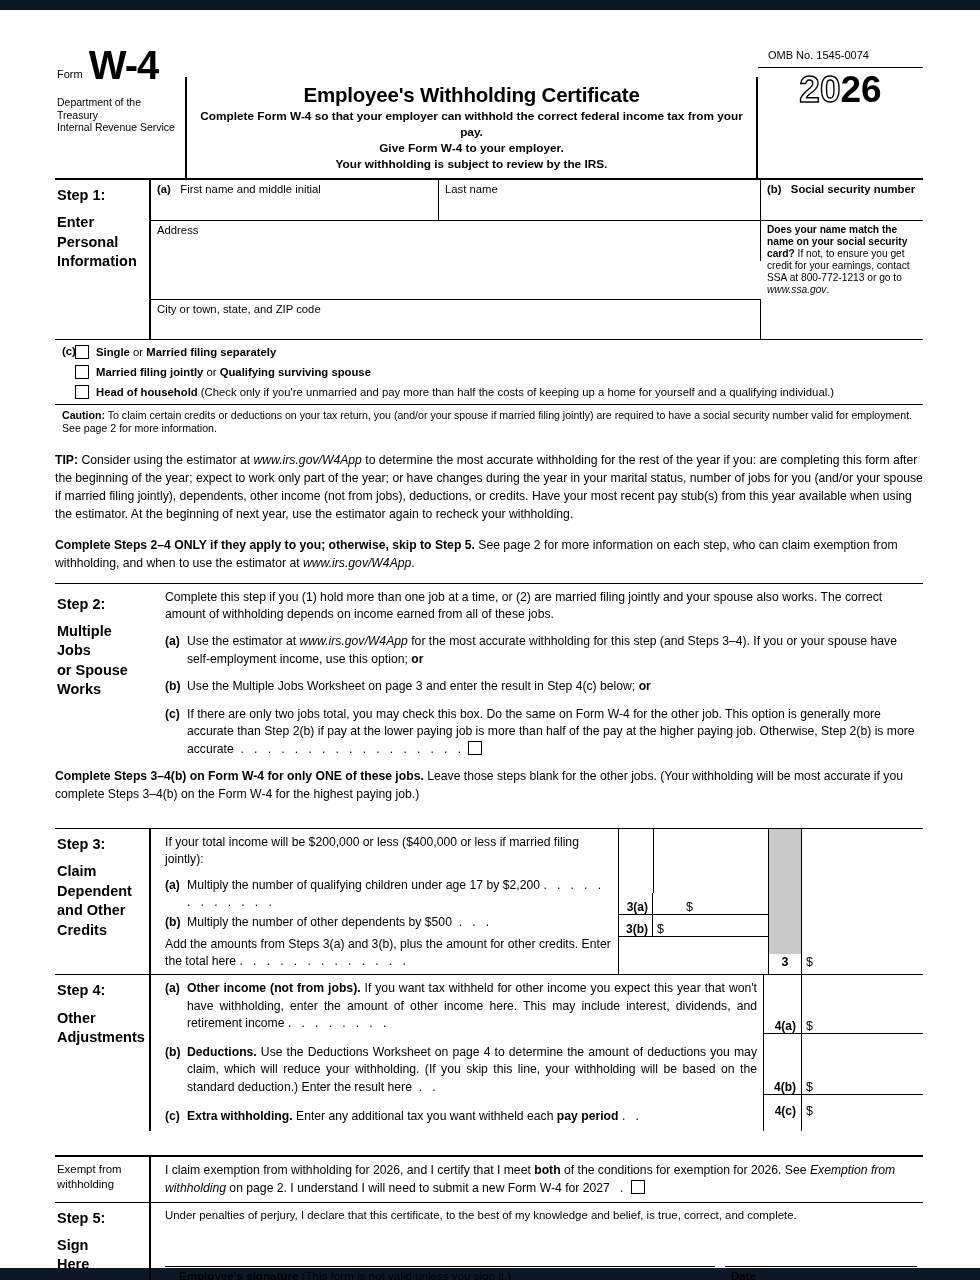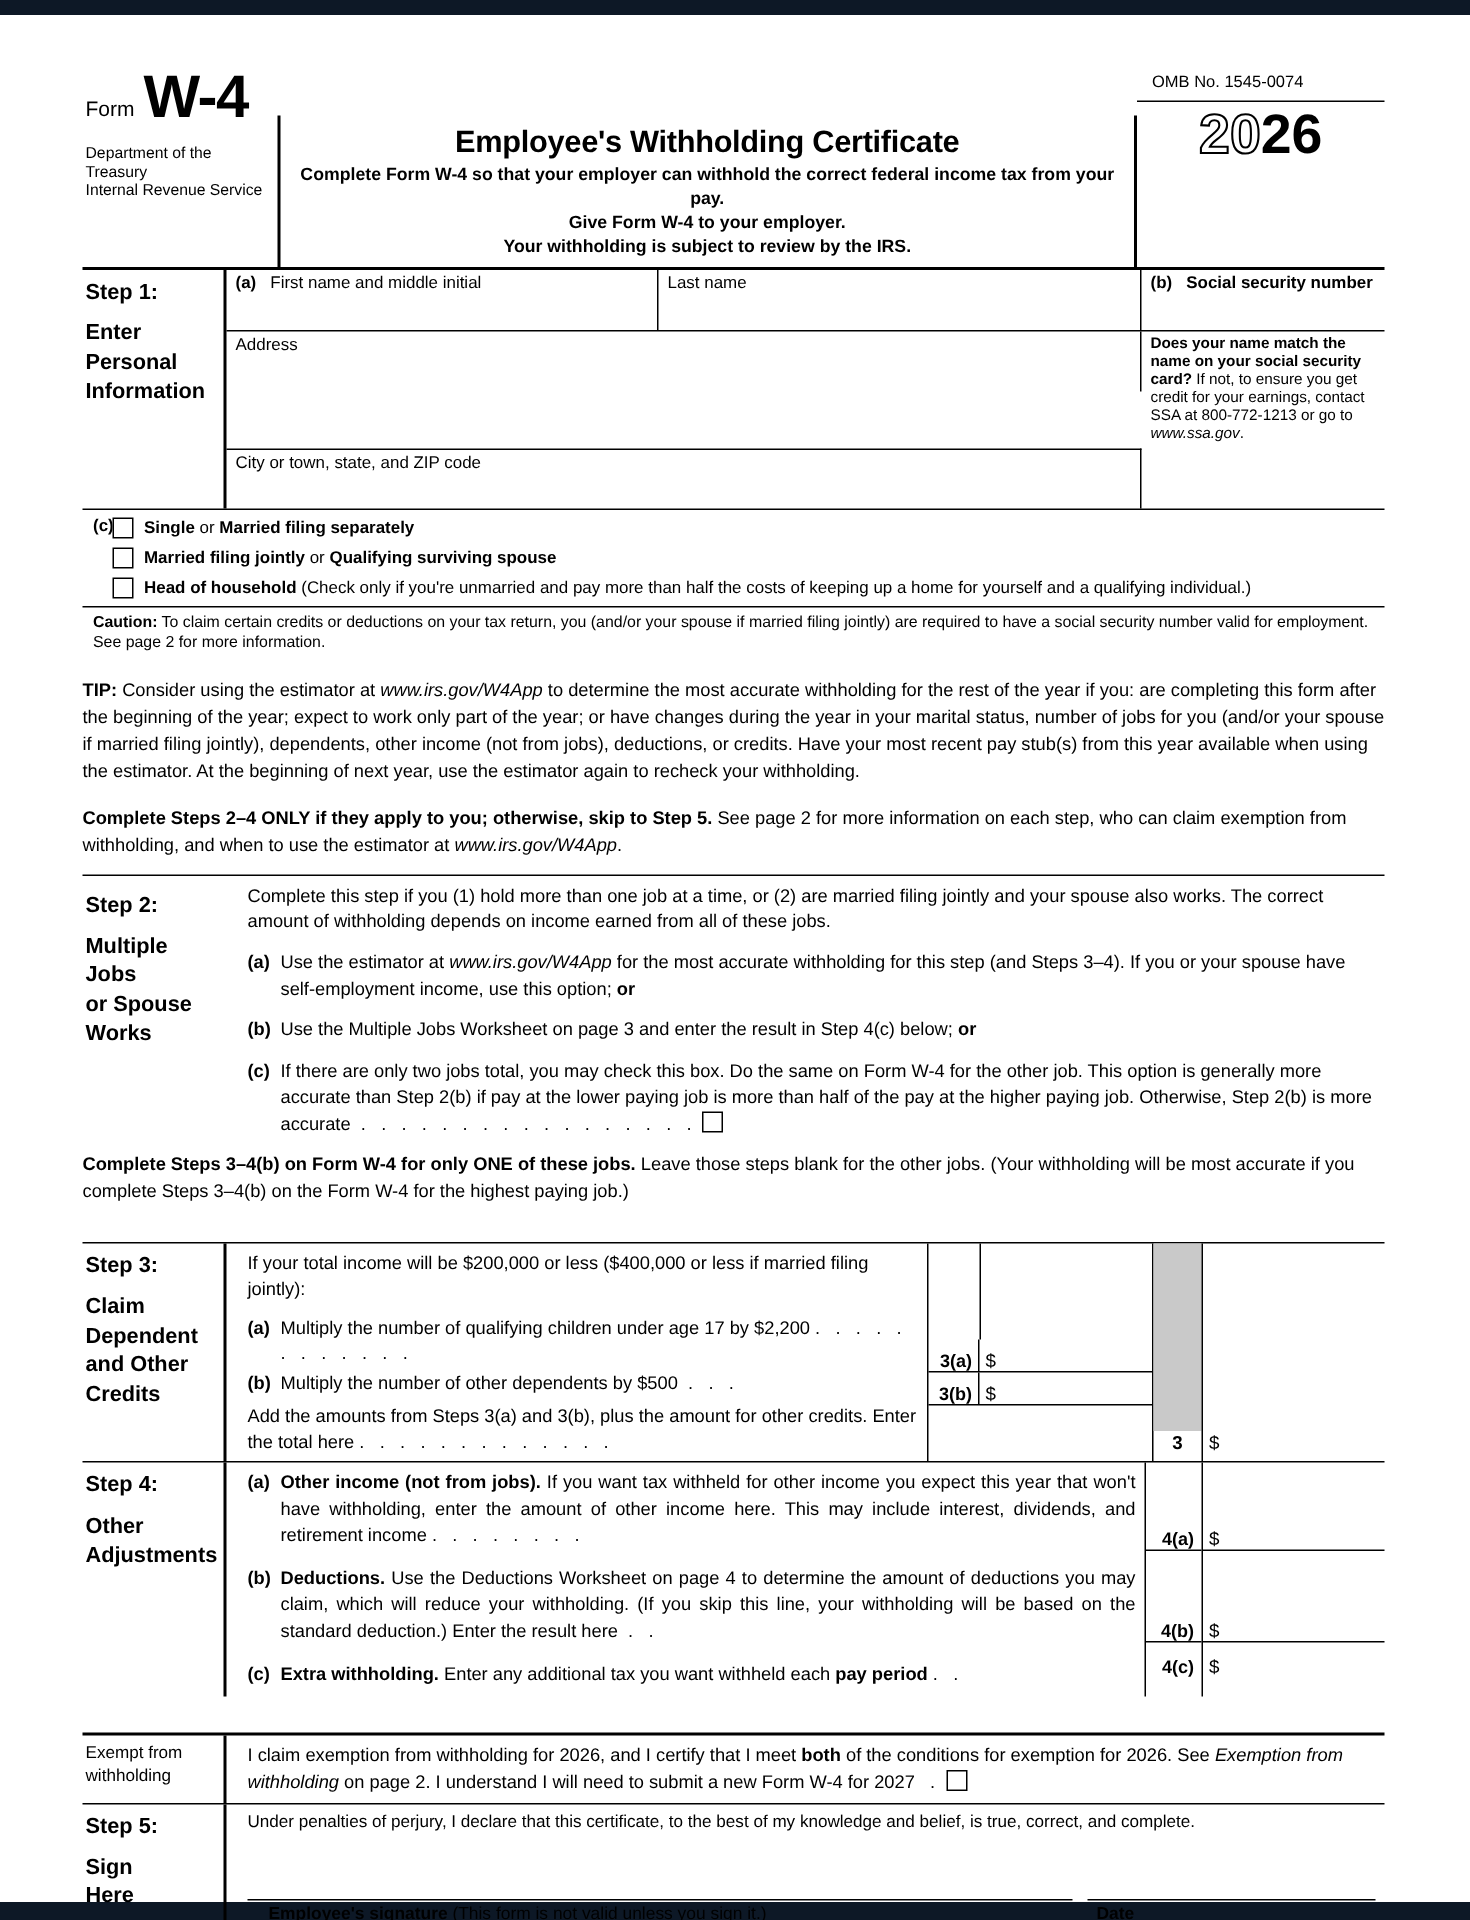--- a/index.html
+++ b/index.html
@@ -18,21 +18,21 @@
 
   .page{position:absolute;left:0;top:10px;width:980px;height:1258px;background:#fff;}
   .sheet{position:absolute;left:55px;top:32px;width:868px;}
   .b{font-weight:bold;}
   .i{font-style:italic;}
 
   
   .hdr{display:flex;border-bottom:2px solid #000;}
   .hdr-left{width:130px;padding:4px 6px 2px 2px;box-sizing:border-box;position:relative;}
   .hdr-left .formline{display:flex;align-items:flex-end;gap:6px;}
-  .hdr-left .formword{font-size:14px;padding-bottom:4px;}
+  .hdr-left .formword{font-size:11px;padding-bottom:4px;}
   .hdr-left .w4{font-size:40px;font-weight:bold;letter-spacing:-1px;line-height:0.95;}
   .hdr-left .dept{font-size:10.5px;line-height:1.2;margin-top:12px;}
   .hdr-mid{flex:1;border-left:2px solid #000;border-right:2px solid #000;text-align:center;padding:6px 8px 5px;box-sizing:border-box;margin-top:35px;}
   .hdr-mid .title{font-size:20.5px;font-weight:bold;letter-spacing:-0.2px;line-height:1.2;}
   .hdr-mid .sub{font-size:11.8px;font-weight:bold;line-height:1.38;}
   .hdr-right{width:165px;box-sizing:border-box;}
   .hdr-right .omb{font-size:11px;padding:7px 0 6px 10px;border-bottom:1px solid #000;}
   .hdr-right .yr{text-align:center;padding:2px 0 0 0;height:44px;}
   .yr-txt{font-size:37px;font-weight:bold;letter-spacing:0px;line-height:1.08;}
   .yr-out{color:#fff;-webkit-text-stroke:1.4px #000;}
@@ -268,21 +268,21 @@
           <div class="tx"><span>Multiply the number of other dependents by $500</span>&nbsp;&nbsp;<span class="dots">. . .</span></div>
         </div>
         <div style="margin-bottom:0;"><span>Add the amounts from Steps 3(a) and 3(b), plus the amount for other credits. Enter the total here</span>&nbsp;<span class="dots">. . . . . . . . . . . . .</span></div>
       </div>
 
       <div style="width:150px;flex:none;display:flex;flex-direction:column;border-left:1px solid #000;box-sizing:border-box;">
         <div style="flex:1;display:flex;">
           <div style="width:34px;border-right:1px solid #000;"></div>
           <div style="flex:1;"></div>
         </div>
-        <div style="height:21px;display:flex;align-items:flex-end;border-bottom:1px solid #000;">
+        <div style="height:21px;display:flex;align-items:flex-end;border-bottom:1px solid #000;gap:29px;">
           <div style="width:34px;text-align:right;padding-right:4px;font-size:12px;font-weight:bold;box-sizing:border-box;border-right:1px solid #000;height:100%;display:flex;align-items:flex-end;justify-content:flex-end;">3(a)</div>
           <div style="flex:1;padding-left:4px;font-size:12.5px;"><span>$</span></div>
         </div>
         <div style="height:21px;display:flex;align-items:flex-end;border-bottom:1px solid #000;">
           <div style="width:34px;text-align:right;padding-right:4px;font-size:12px;font-weight:bold;box-sizing:border-box;border-right:1px solid #000;height:100%;display:flex;align-items:flex-end;justify-content:flex-end;">3(b)</div>
           <div style="flex:1;padding-left:4px;font-size:12.5px;"><span>$</span></div>
         </div>
         <div style="height:37px;"></div>
       </div>
 

